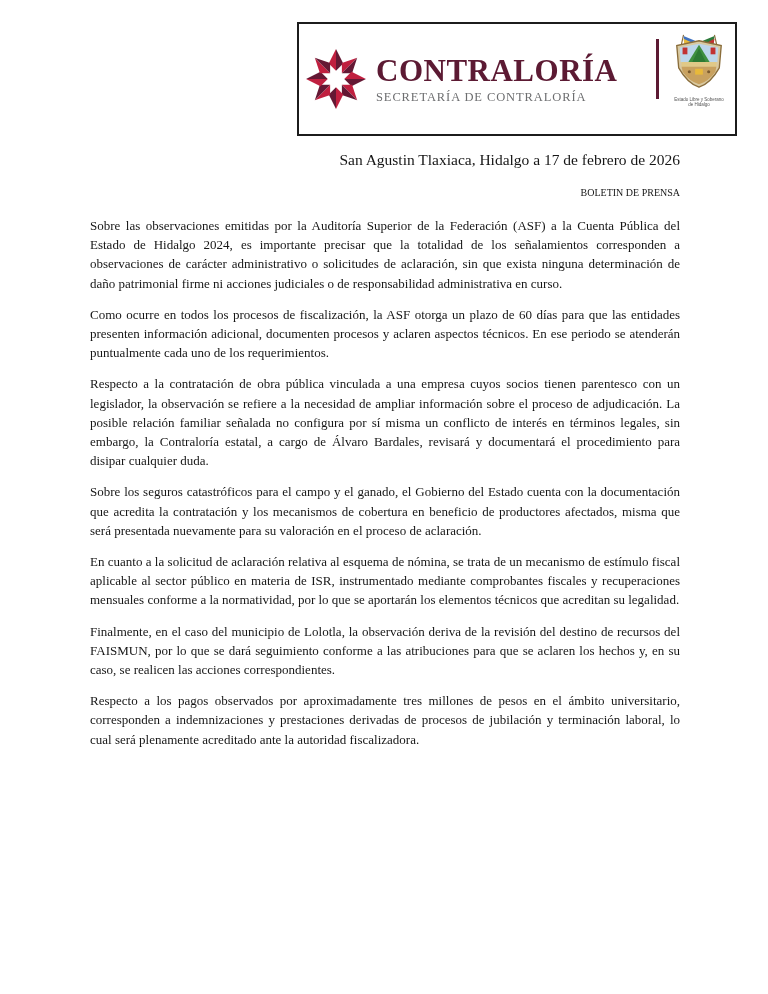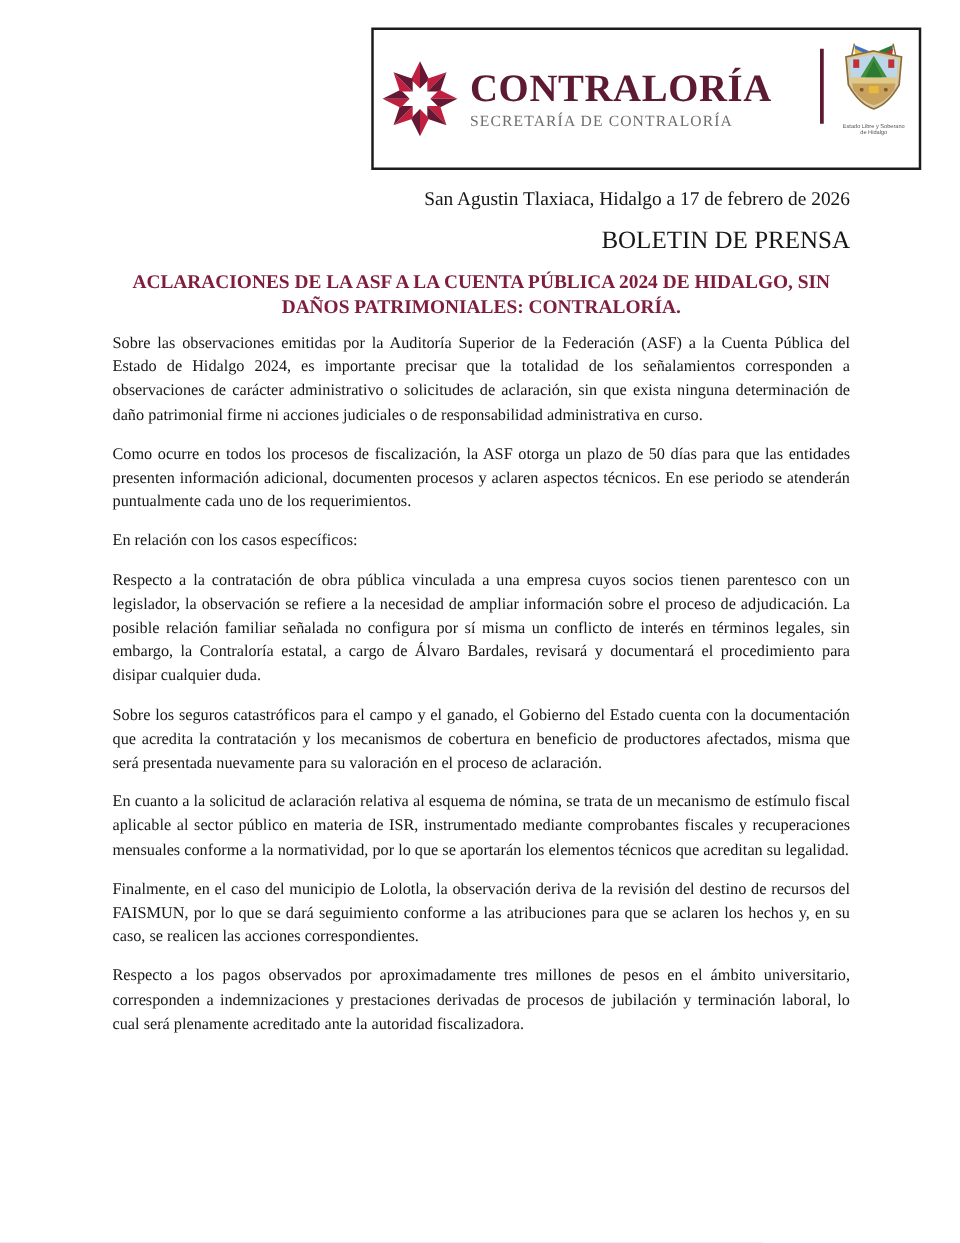--- a/index.html
+++ b/index.html
@@ -67,21 +67,21 @@
   .content{
     position:absolute;left:90px;top:140px;width:590px;margin-top:10px;
   }
   .dateline{
     text-align:right;
     font-size:15.5px;line-height:19px;
     margin:0 0 14px 0;
   }
   .doc-type{
     text-align:right;
-    font-size:20px;line-height:19px;
+    font-size:10px;line-height:19px;
     margin:0 0 14px 0;
   }
   .headline{
     text-align:center;
     font-weight:bold;
     color:var(--headline-maroon);
     font-size:15.5px;line-height:20px;
     margin:0 0 8px 0;
   }
   .paragraphs p{
@@ -176,28 +176,23 @@
       <div class="crest-caption">
         <div>Estado Libre y Soberano</div>
         <div>de Hidalgo</div>
       </div>
     </div>
   </div>
 
   <div class="content">
     <p class="dateline">San Agustin Tlaxiaca, Hidalgo a 17 de febrero de 2026</p>
     <p class="doc-type">BOLETIN DE PRENSA</p>
-    <div class="headline">
-      <div>ACLARACIONES DE LA ASF A LA CUENTA PÚBLICA 2024 DE HIDALGO, SIN</div>
-      <div>DAÑOS PATRIMONIALES: CONTRALORÍA.</div>
-    </div>
     <div class="paragraphs">
         <p>Sobre las observaciones emitidas por la Auditoría Superior de la Federación (ASF) a la Cuenta Pública del Estado de Hidalgo 2024, es importante precisar que la totalidad de los señalamientos corresponden a observaciones de carácter administrativo o solicitudes de aclaración, sin que exista ninguna determinación de daño patrimonial firme ni acciones judiciales o de responsabilidad administrativa en curso.</p>
-        <p>Como ocurre en todos los procesos de fiscalización, la ASF otorga un plazo de 50 días para que las entidades presenten información adicional, documenten procesos y aclaren aspectos técnicos. En ese periodo se atenderán puntualmente cada uno de los requerimientos.</p>
-        <p>En relación con los casos específicos:</p>
+        <p>Como ocurre en todos los procesos de fiscalización, la ASF otorga un plazo de 60 días para que las entidades presenten información adicional, documenten procesos y aclaren aspectos técnicos. En ese periodo se atenderán puntualmente cada uno de los requerimientos.</p>
         <p>Respecto a la contratación de obra pública vinculada a una empresa cuyos socios tienen parentesco con un legislador, la observación se refiere a la necesidad de ampliar información sobre el proceso de adjudicación. La posible relación familiar señalada no configura por sí misma un conflicto de interés en términos legales, sin embargo, la Contraloría estatal, a cargo de Álvaro Bardales, revisará y documentará el procedimiento para disipar cualquier duda.</p>
         <p>Sobre los seguros catastróficos para el campo y el ganado, el Gobierno del Estado cuenta con la documentación que acredita la contratación y los mecanismos de cobertura en beneficio de productores afectados, misma que será presentada nuevamente para su valoración en el proceso de aclaración.</p>
         <p>En cuanto a la solicitud de aclaración relativa al esquema de nómina, se trata de un mecanismo de estímulo fiscal aplicable al sector público en materia de ISR, instrumentado mediante comprobantes fiscales y recuperaciones mensuales conforme a la normatividad, por lo que se aportarán los elementos técnicos que acreditan su legalidad.</p>
         <p>Finalmente, en el caso del municipio de Lolotla, la observación deriva de la revisión del destino de recursos del FAISMUN, por lo que se dará seguimiento conforme a las atribuciones para que se aclaren los hechos y, en su caso, se realicen las acciones correspondientes.</p>
         <p>Respecto a los pagos observados por aproximadamente tres millones de pesos en el ámbito universitario, corresponden a indemnizaciones y prestaciones derivadas de procesos de jubilación y terminación laboral, lo cual será plenamente acreditado ante la autoridad fiscalizadora.</p>
       </div>
   </div>
 
 </div>
 

